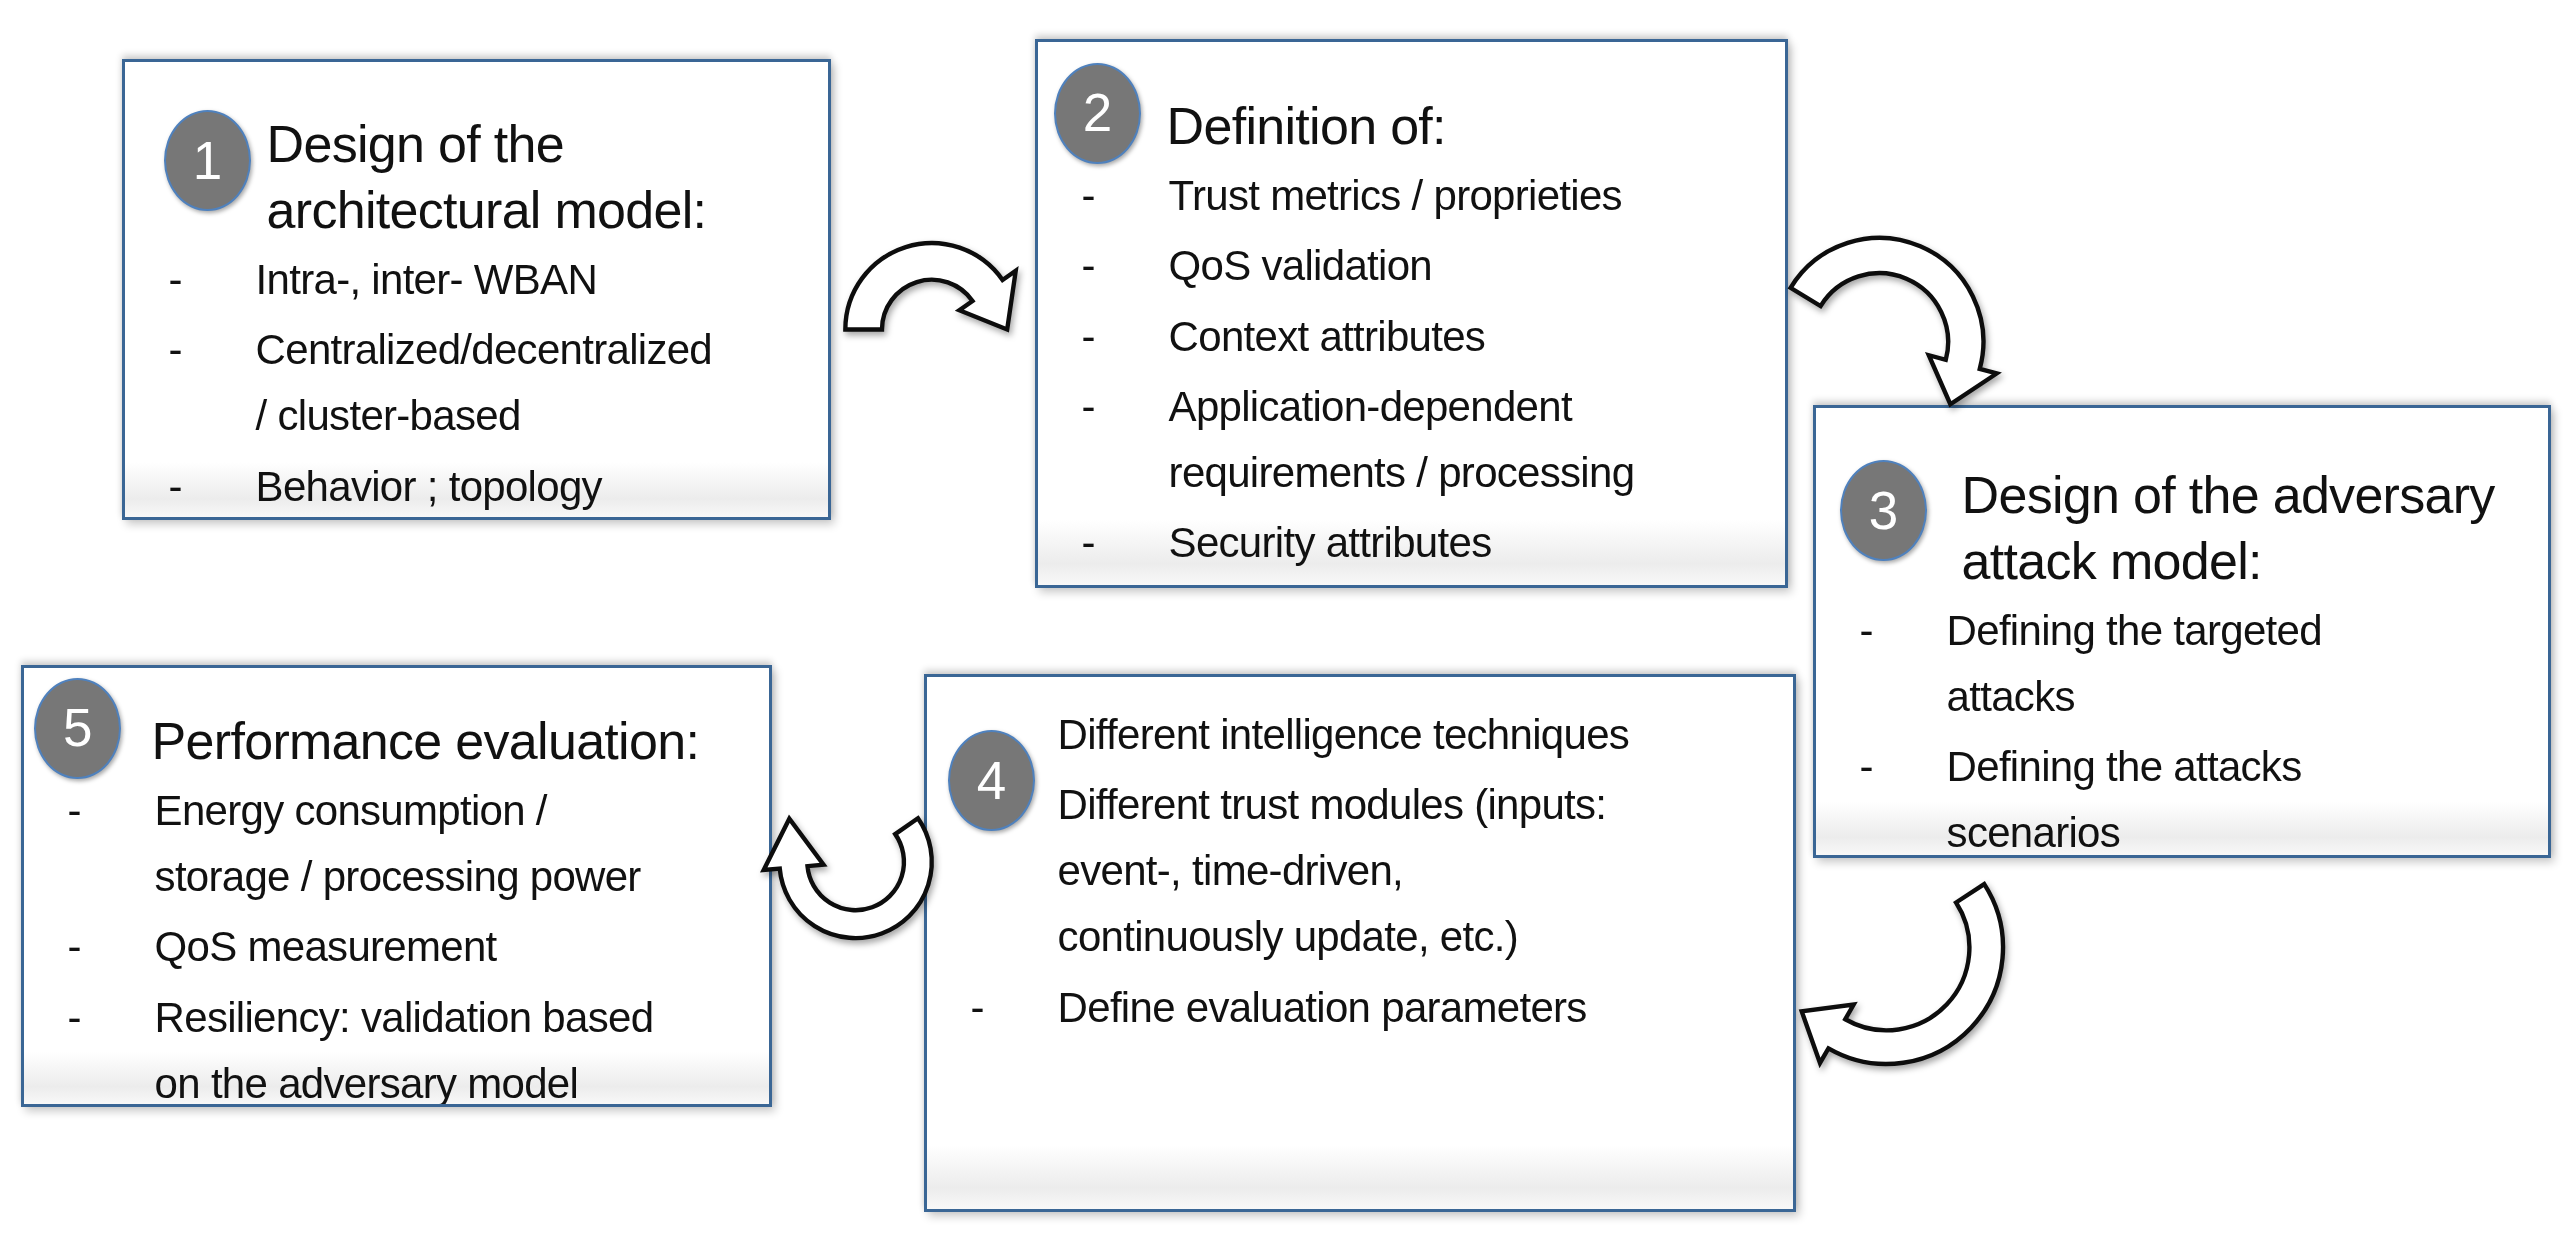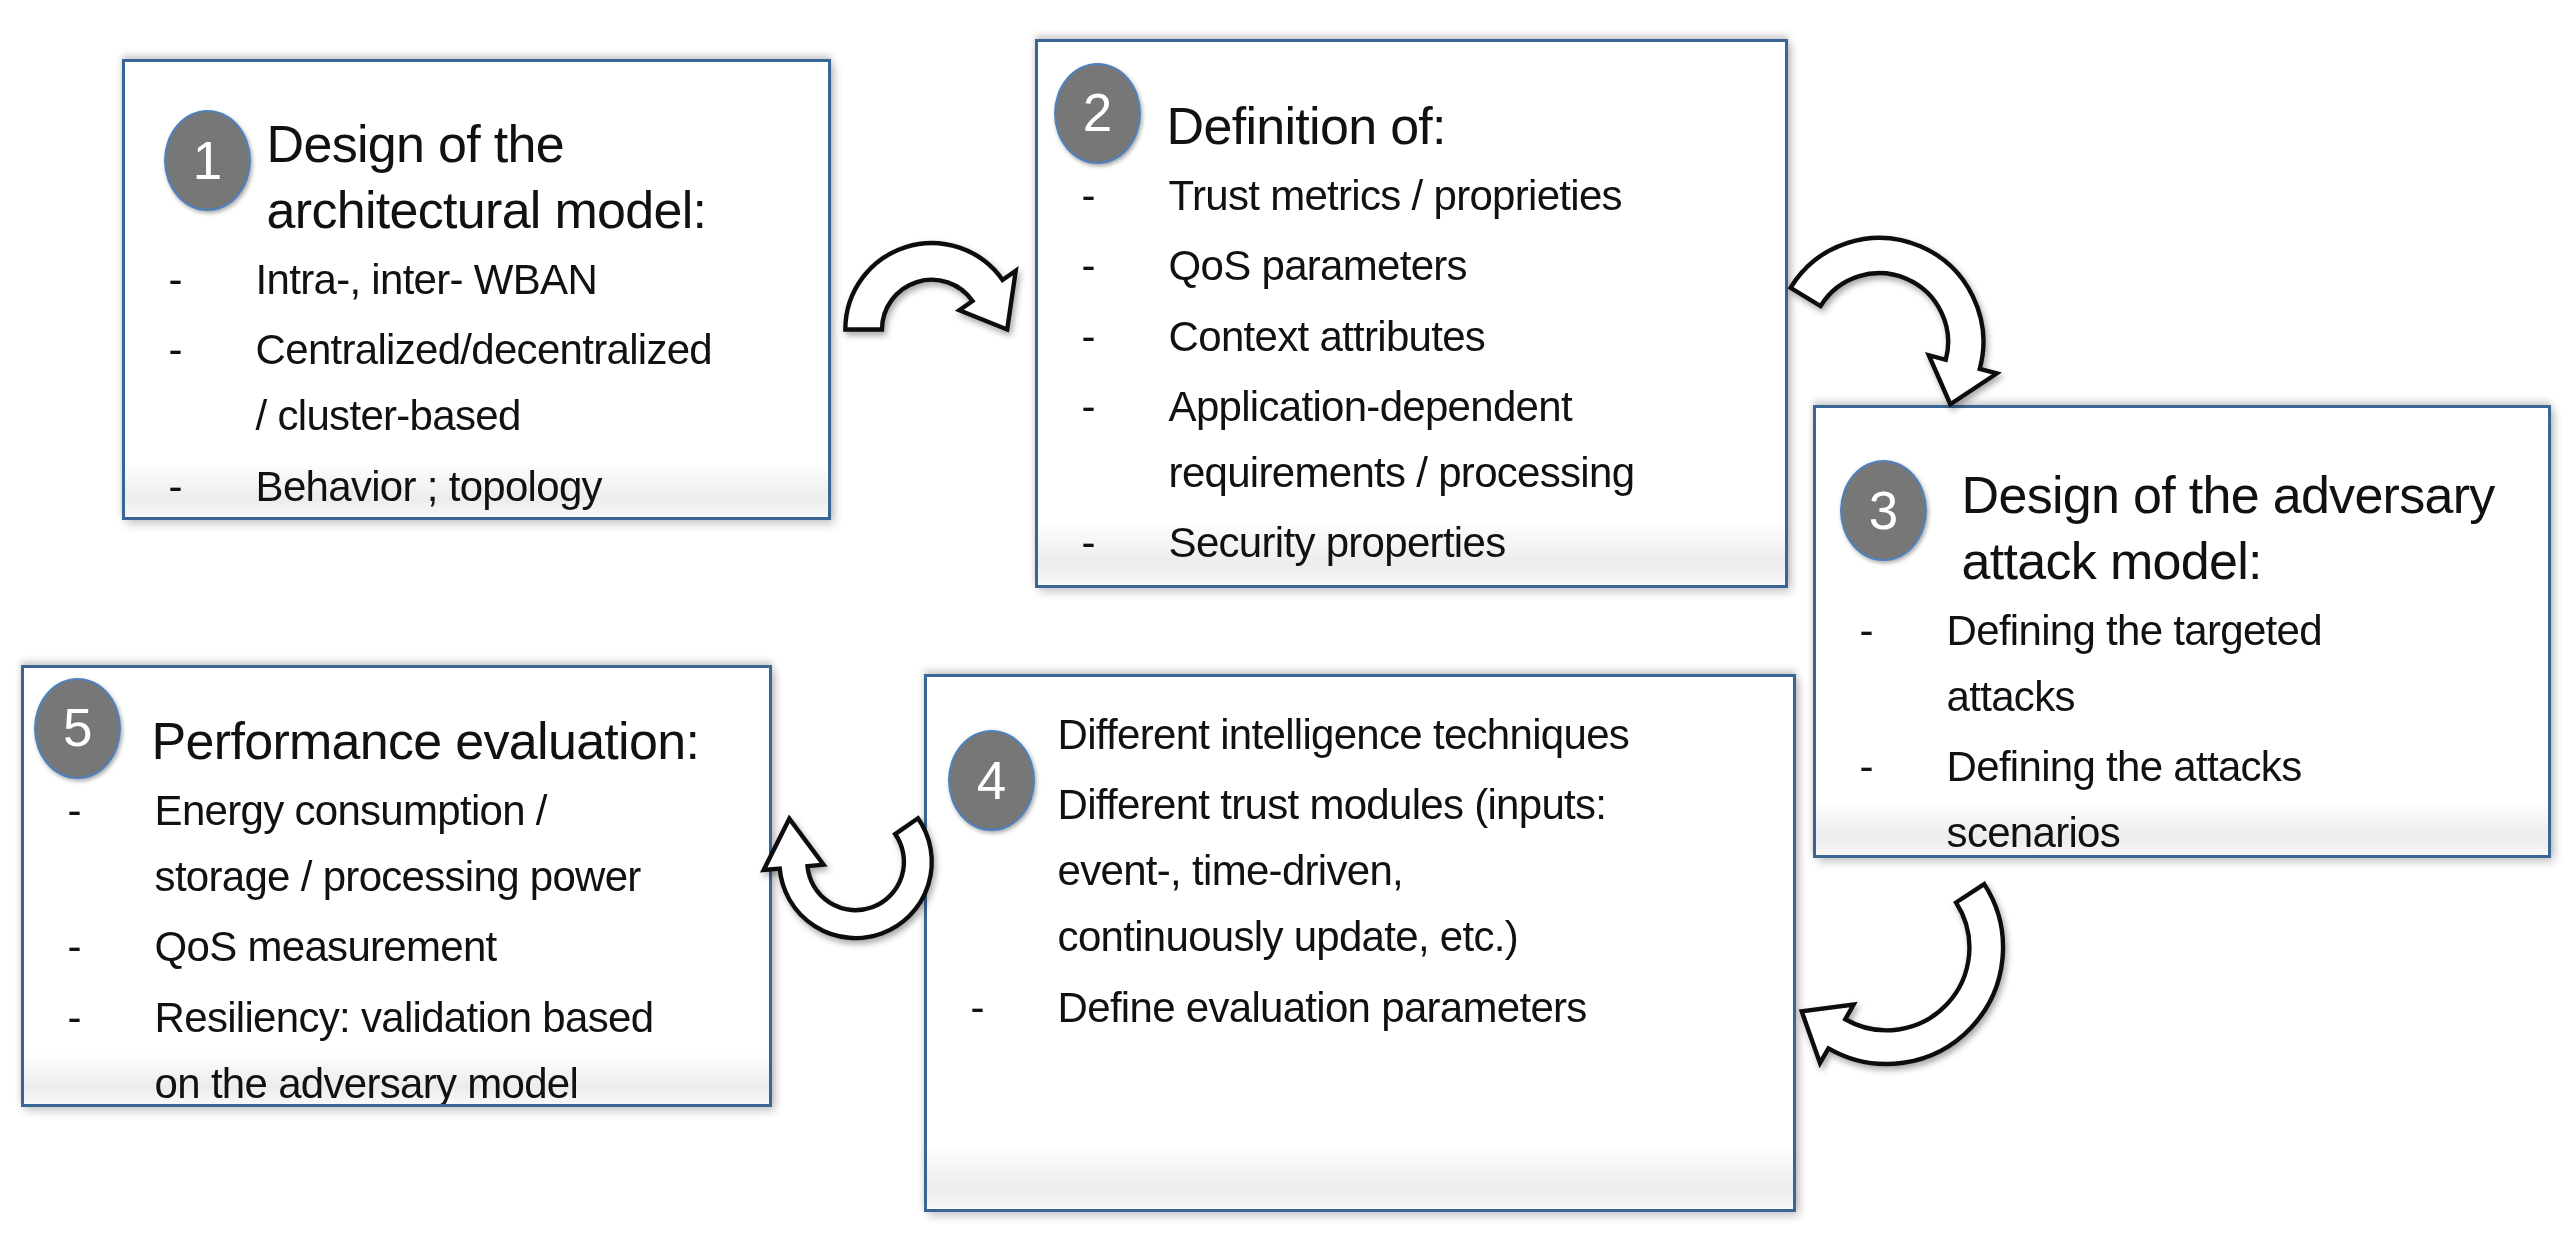--- a/index.html
+++ b/index.html
@@ -112,34 +112,34 @@
     <span>2</span>
   </div>
   <div class="title">Definition of:</div>
   <div class="bullets">
     <div class="bullet">
         <span class="dash">-</span>
         <span class="btext">Trust metrics / proprieties</span>
       </div>
     <div class="bullet">
         <span class="dash">-</span>
-        <span class="btext">QoS parameters</span>
+        <span class="btext">QoS validation</span>
       </div>
     <div class="bullet">
         <span class="dash">-</span>
         <span class="btext">Context attributes</span>
       </div>
     <div class="bullet">
         <span class="dash">-</span>
         <span class="btext">Application-dependent
 requirements / processing</span>
       </div>
     <div class="bullet">
         <span class="dash">-</span>
-        <span class="btext">Security properties</span>
+        <span class="btext">Security attributes</span>
       </div>
   </div>
 </div>
 
 <div class="box" id="box3">
   <div class="circle">
     <span>3</span>
   </div>
   <div class="title">Design of the adversary
 attack model:</div>

